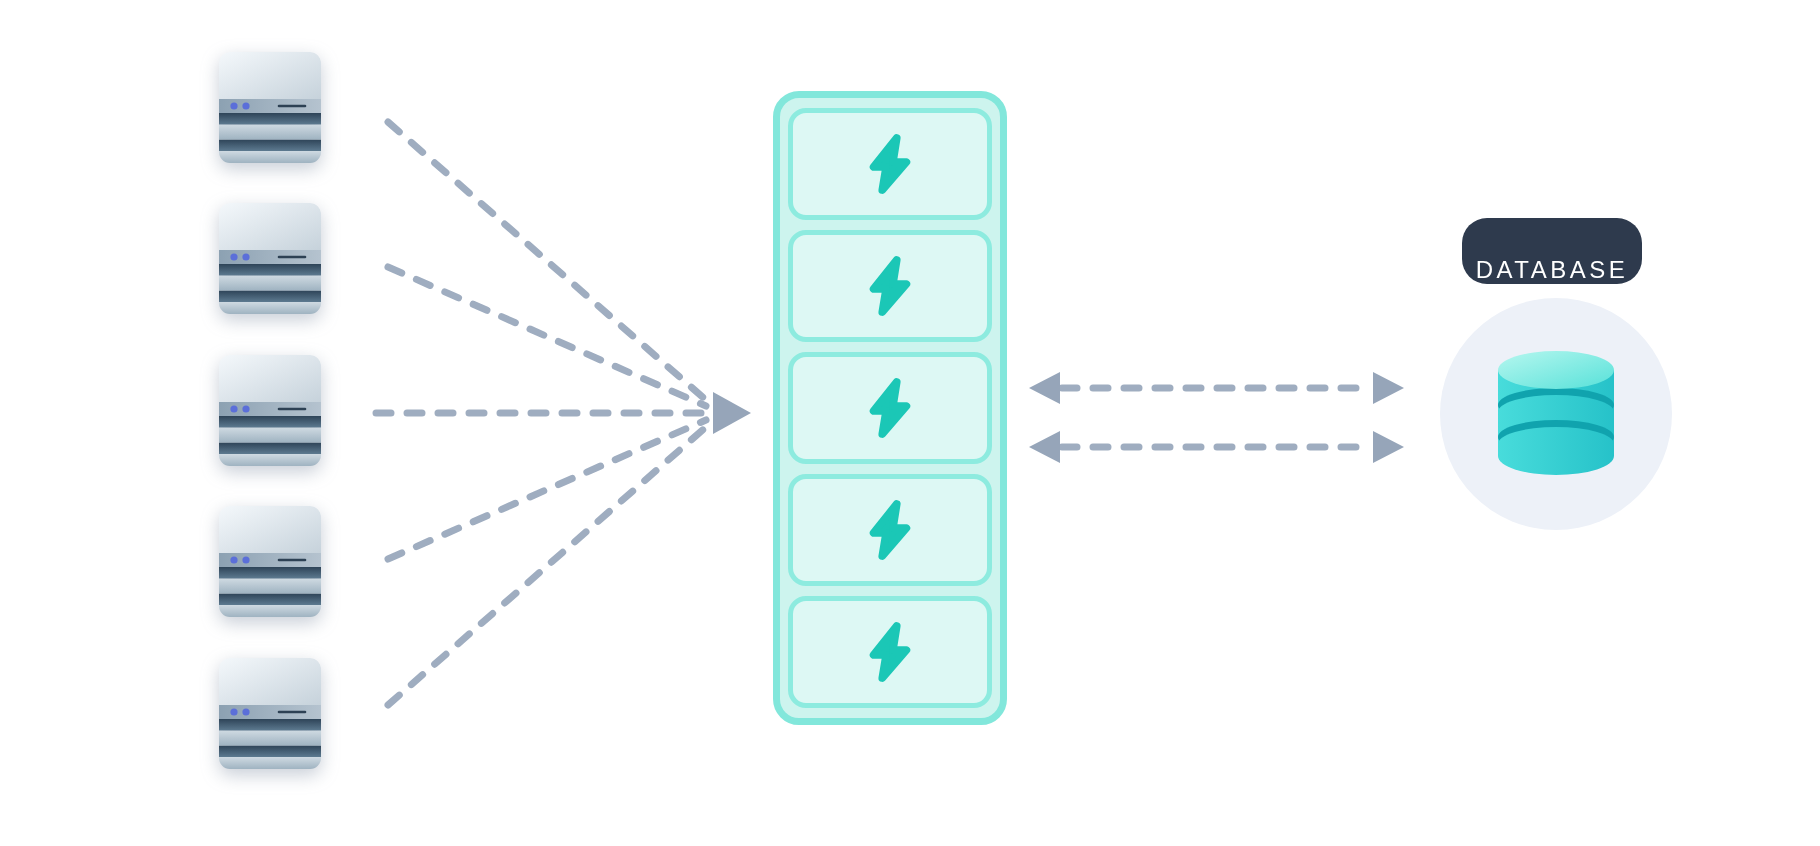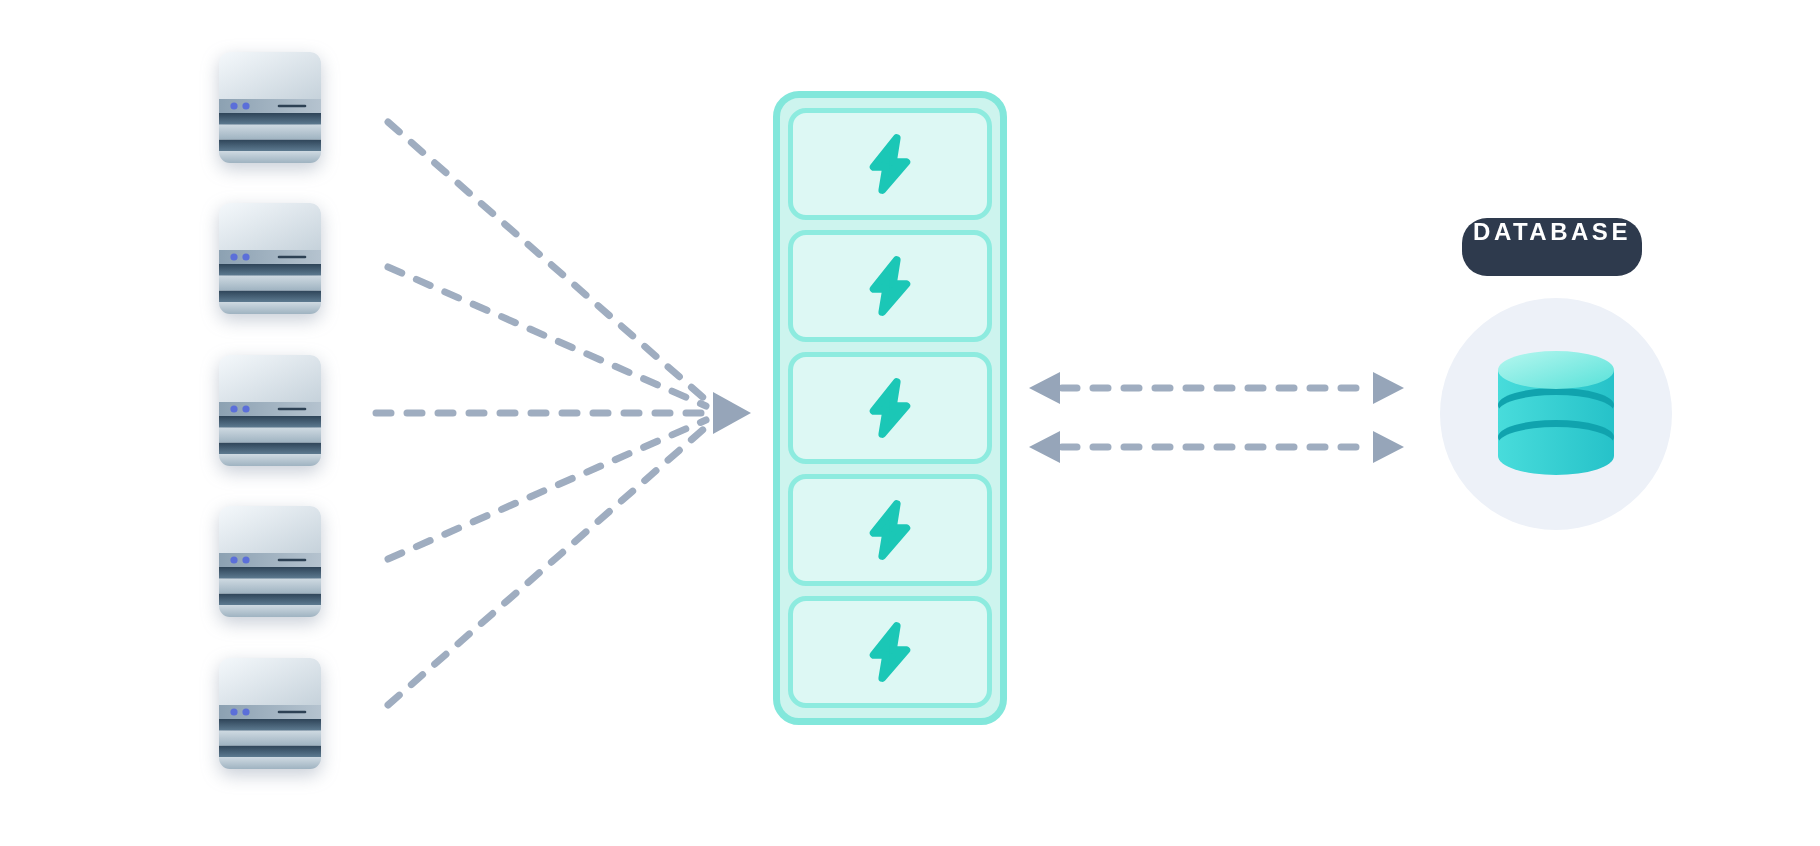--- a/index.html
+++ b/index.html
@@ -26,23 +26,23 @@
   .cell{
     flex:1;box-sizing:border-box;border:5px solid #8debdf;border-radius:18px;
     background:#ddf8f4;display:flex;align-items:center;justify-content:center;
   }
   
   #db-circle{
     position:absolute;left:1440px;top:298px;width:232px;height:232px;
     border-radius:50%;background:#edf1f8;
   }
   #db-badge{
-    position:absolute;left:1462px;top:218px;width:180px;height:58px;
-    border-radius:25px;background:#2e3a4d;display:flex;align-items:flex-start;
-    justify-content:center;color:#ffffff;font-weight:bold;font-size:24px;
+    position:absolute;left:1462px;top:218px;width:180px;height:66px;
+    border-radius:25px;background:#2e3a4d;display:flex;align-items:flex-end;
+    justify-content:center;color:#ffffff;font-weight:normal;font-size:24px;
     letter-spacing:3.5px;
   }
   #db-cylinder{position:absolute;left:1496px;top:348px;}
 </style>
 </head>
 <body>
 
 <div id="stage">
 
   <svg width="0" height="0" style="position:absolute" aria-hidden="true">

